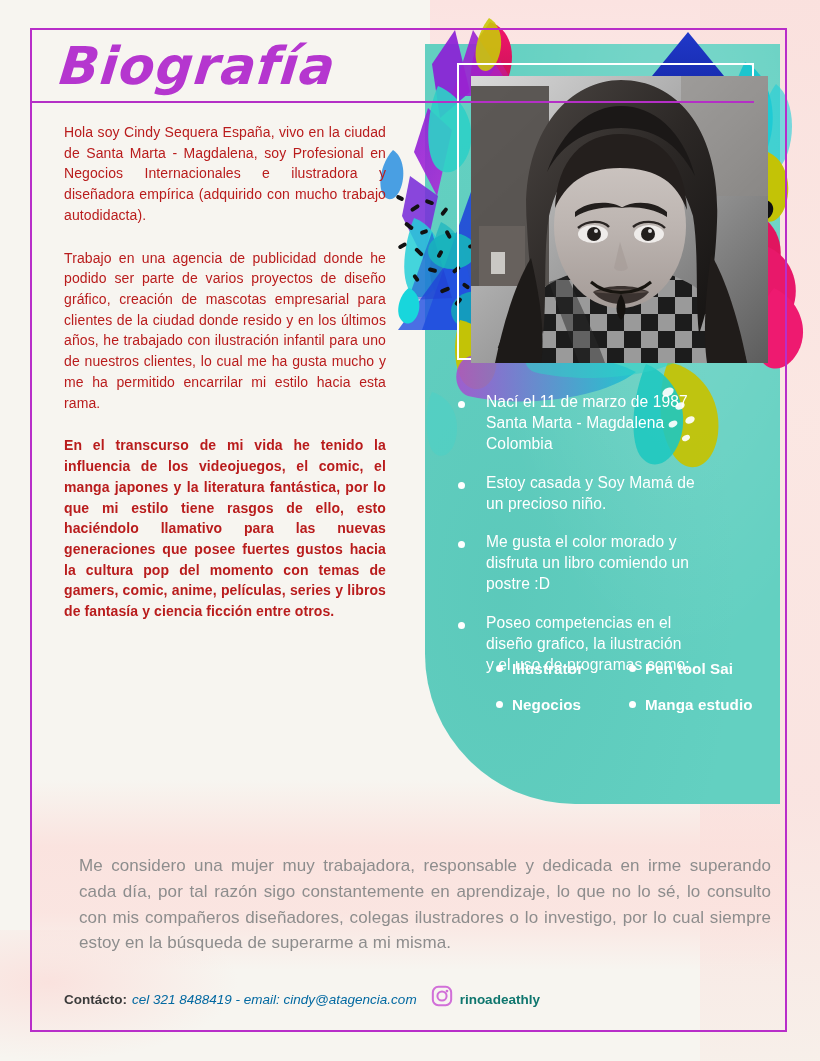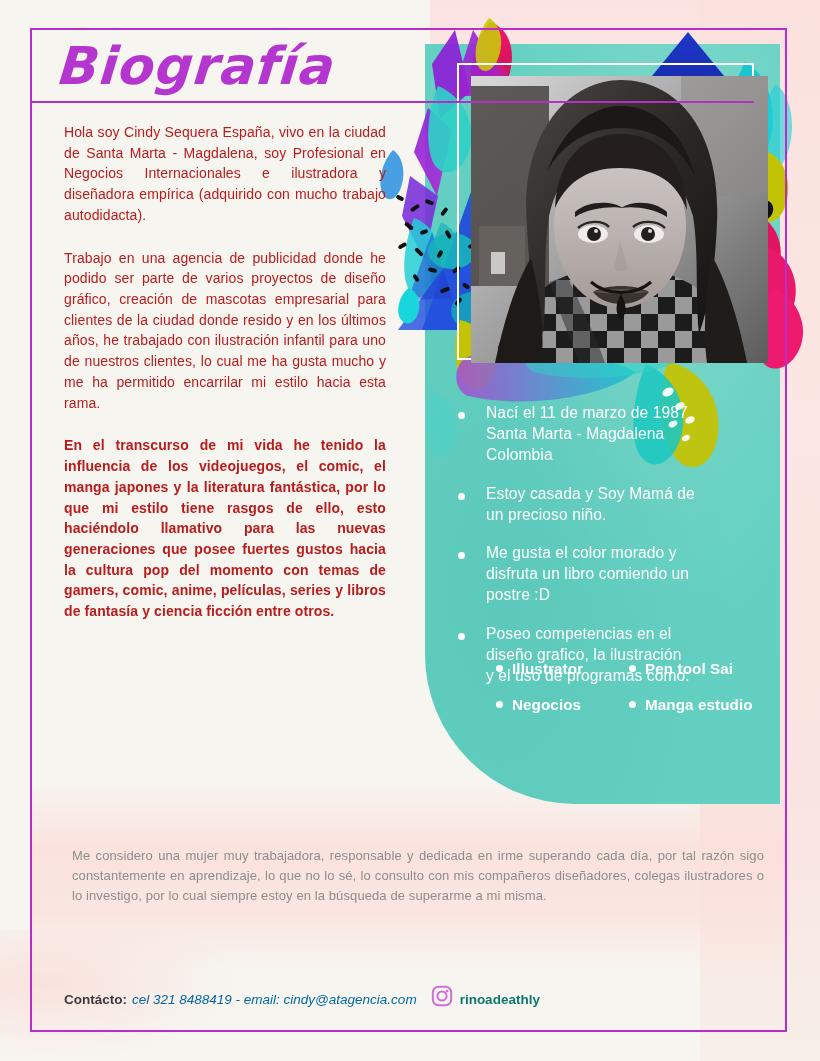--- a/index.html
+++ b/index.html
@@ -92,22 +92,22 @@
     text-align: justify;
     letter-spacing: .1px;
   }
   .body-par:last-child { margin-bottom: 0; font-weight: bold; }
 
   
   .closing {
     position: absolute;
     top: 838px; left: 64px;
     width: 692px;
-    margin: 8px;
-    font-size: 13px;
+    margin: 15px;
+    font-size: 17px;
     line-height: 1.52;
     color: #8d8d8d;
     text-align: justify;
     letter-spacing: .1px;
   }
 
   
   .contact-row {
     position: absolute;
     top: 985px; left: 64px;
@@ -184,21 +184,20 @@
   .bullets {
     position: absolute;
     top: 392px; left: 458px;
     width: 320px;
     color: #ffffff;
   }
   .bullet-item {
     display: flex;
     align-items: flex-start;
     margin-bottom: 18px;
-    margin-top: 11px;
   }
   .bullet-dot {
     width: 7px; height: 7px;
     border-radius: 50%;
     background: #ffffff;
     flex: none;
     margin-top: 9px;
     margin-right: 21px;
   }
   .bullet-text {

